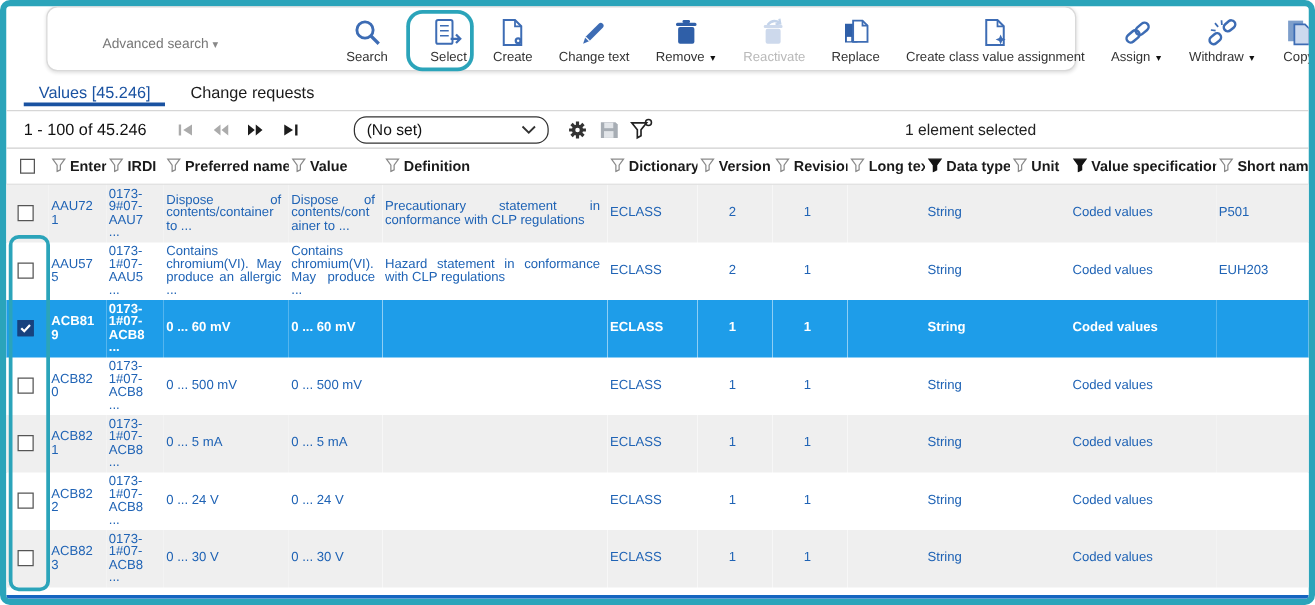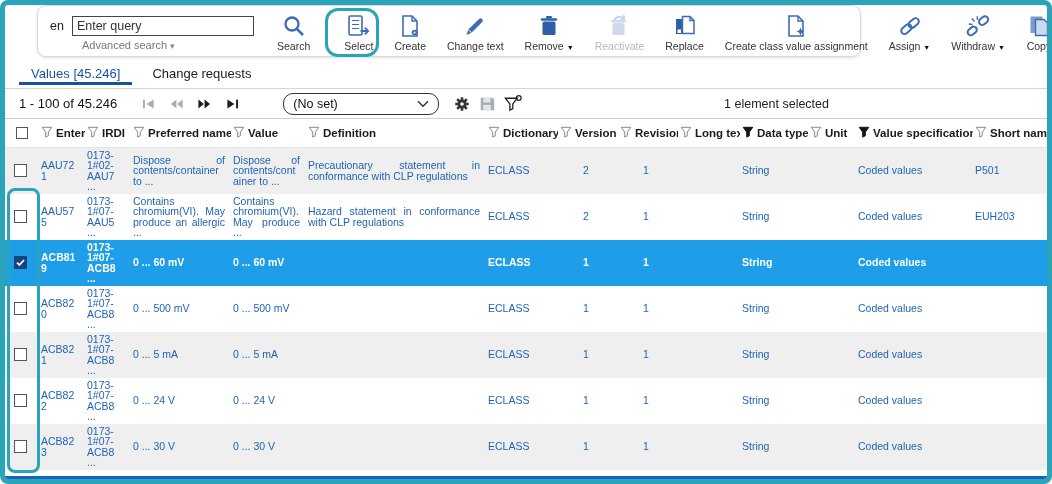--- a/index.html
+++ b/index.html
@@ -63,24 +63,20 @@
   .annot-checkbox-col { position:absolute; left:2px; top:183px; width:33px; bottom:6px; border:3px solid #2ba4ba; border-radius:8px; pointer-events:none; }
 </style>
 </head>
 <body>
 
 <div class="frame">
 
 
   <div class="toolbar-card">
     <div class="query-block">
-      <div class="query-row">
-        <span class="lang">en</span>
-        <input class="query-input" value="Enter query" style="">
-      </div>
       <div class="adv"><span>Advanced search</span><span class="caret">▾</span></div>
     </div>
     <div class="tb-buttons" id="tb-buttons">
         <div class="tb-btn">
           <span class="icn">
             <svg width="26" height="26" viewBox="0 0 26 26">
               <circle cx="11" cy="11" r="6.5" fill="none" stroke="#3d6cb4" stroke-width="2.3"></circle>
               <line x1="15.8" y1="15.8" x2="22" y2="22" stroke="#3d6cb4" stroke-width="2.6"></line>
             </svg>
           </span>
@@ -367,21 +363,21 @@
               </svg>
             </span><span>Short name</span></th>
         </tr>
       </thead>
     <tbody id="tbody">
         <tr class="odd">
           <td>
             <div class="cb"></div>
           </td>
           <td>AAU721</td>
-          <td>0173-1#02-AAU7 ...</td>
+          <td>0173-9#07-AAU7 ...</td>
           <td class="just">Dispose of contents/container to ...</td>
           <td class="just">Dispose of contents/container to ...</td>
           <td class="just">Precautionary statement in conformance with CLP regulations</td>
           <td>ECLASS</td>
           <td class="ctr">2</td>
           <td class="ctr">1</td>
           <td></td>
           <td>String</td>
           <td></td>
           <td>Coded values</td>

